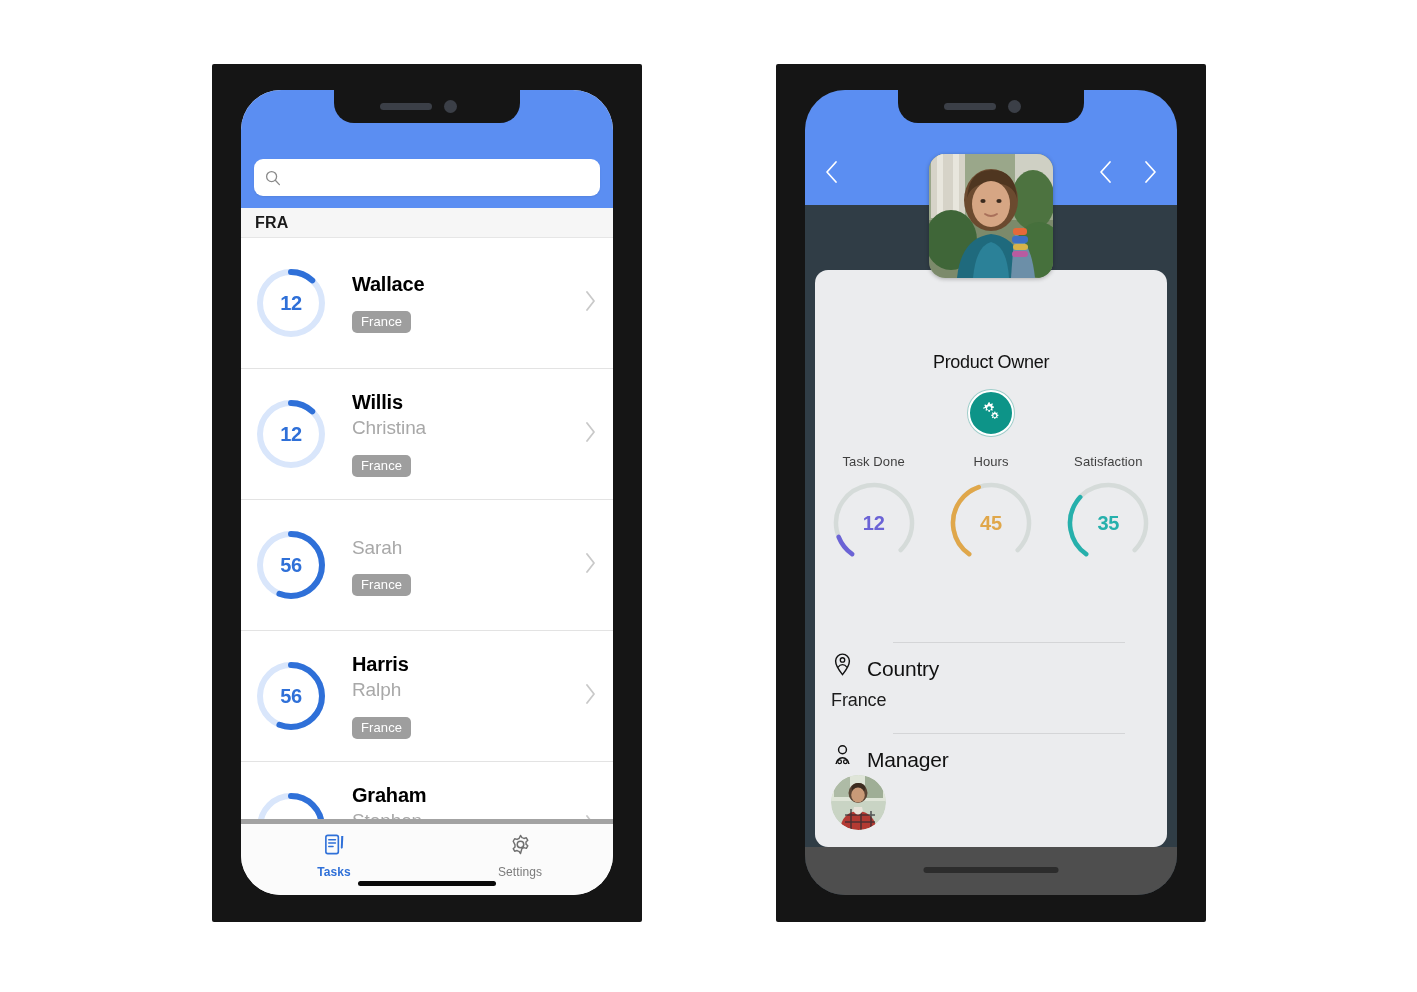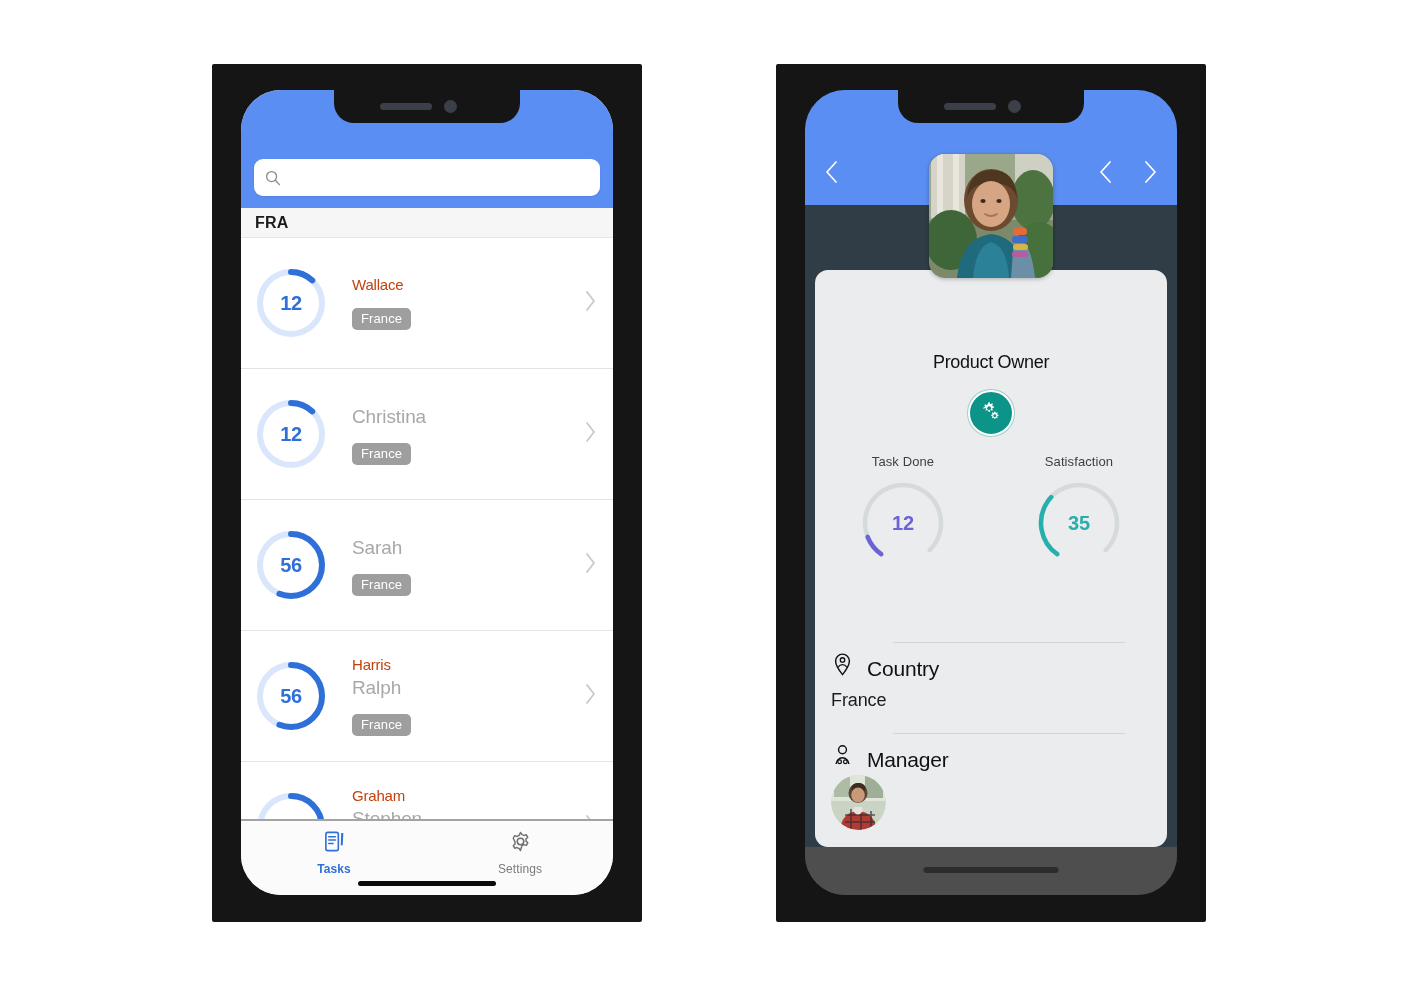--- a/index.html
+++ b/index.html
@@ -108,21 +108,21 @@
   }
   .ring-wrap svg { display: block; transform: rotate(-90deg); }
   .ring-val {
     position: absolute; inset: 0;
     display: flex; align-items: center; justify-content: center;
     font-size: 20px; font-weight: 700; color: #2f70d8;
     letter-spacing: -.3px;
   }
   .row-body { flex: 1; margin-left: 25px; }
   .row-last {
-    font-size: 15px; color: #c2410c; font-weight: 400;
+    font-size: 20px; color: #000000; font-weight: 700;
     line-height: 1.18; letter-spacing: -.2px;
   }
   .row-first {
     font-size: 19px; color: #a8a8a8; font-weight: 400;
     line-height: 1.35; margin-top: 1px; letter-spacing: -.1px;
   }
   .badge {
     display: inline-block;
     margin-top: 14px;
     background: #9e9e9e;
@@ -132,21 +132,21 @@
     border-radius: 5px;
     letter-spacing: .1px;
   }
   .chev-right { margin-right: 16px; opacity: .85; }
 
   .tabbar {
     position: absolute;
     left: 0; right: 0; bottom: 0;
     height: 76px;
     background: #fbfbfb;
-    border-top: 2px solid #a3a3a3;
+    border-top: 5px solid #a3a3a3;
     display: flex;
     z-index: 30;
   }
   .tab {
     flex: 1;
     display: flex; flex-direction: column;
     align-items: center; justify-content: flex-start;
     padding-top: 9px;
   }
   .tab .tlabel {
@@ -315,21 +315,21 @@
               </svg></span>
           </div>
           <div class="row">
             <div class="ring-wrap">
               <svg width="72" height="72">
                 <circle cx="36" cy="36" r="31" fill="none" stroke="#d9e6fb" stroke-width="6"></circle>
                 <circle cx="36" cy="36" r="31" fill="none" stroke="#2f70d8" stroke-width="6" stroke-linecap="round" stroke-dasharray="23.37 171.41"></circle>
               </svg>
               <div class="ring-val">12</div>
             </div>
-            <div class="row-body"><div class="row-first">Christina</div><span class="badge">France</span></div>
+            <div class="row-body"><div class="row-last">Willis</div><div class="row-first">Christina</div><span class="badge">France</span></div>
             <span class="chev-right"><svg width="13" height="22" viewBox="0 0 13 22">
                 <polyline points="3,2 10,11 3,20" fill="none" stroke="#c0c0c0" stroke-width="1.8" stroke-linecap="round" stroke-linejoin="round"></polyline>
               </svg></span>
           </div>
           <div class="row">
             <div class="ring-wrap">
               <svg width="72" height="72">
                 <circle cx="36" cy="36" r="31" fill="none" stroke="#d9e6fb" stroke-width="6"></circle>
                 <circle cx="36" cy="36" r="31" fill="none" stroke="#2f70d8" stroke-width="6" stroke-linecap="round" stroke-dasharray="109.08 85.70"></circle>
               </svg>
@@ -449,20 +449,32 @@
               <div class="stat">
                 <div class="stat-label">Task Done</div>
                 <div class="gauge">
                   <svg width="92" height="92">
                     <g transform="rotate(125 46 46)">
                       <circle cx="46" cy="46" r="38" fill="none" stroke="#d5dbd9" stroke-width="4.5" stroke-linecap="round" stroke-dasharray="185.70 999"></circle>
                       <circle cx="46" cy="46" r="38" fill="none" stroke="#6b63d6" stroke-width="4.5" stroke-linecap="round" stroke-dasharray="22.28 999"></circle>
                     </g>
                   </svg>
                   <div class="gauge-val" style="color: rgb(107, 99, 214);">12</div>
+                </div>
+              </div>
+              <div class="stat">
+                <div class="stat-label">Hours</div>
+                <div class="gauge">
+                  <svg width="92" height="92">
+                    <g transform="rotate(125 46 46)">
+                      <circle cx="46" cy="46" r="38" fill="none" stroke="#d5dbd9" stroke-width="4.5" stroke-linecap="round" stroke-dasharray="185.70 999"></circle>
+                      <circle cx="46" cy="46" r="38" fill="none" stroke="#e0a74a" stroke-width="4.5" stroke-linecap="round" stroke-dasharray="83.57 999"></circle>
+                    </g>
+                  </svg>
+                  <div class="gauge-val" style="color: rgb(224, 167, 74);">45</div>
                 </div>
               </div>
               <div class="stat">
                 <div class="stat-label">Satisfaction</div>
                 <div class="gauge">
                   <svg width="92" height="92">
                     <g transform="rotate(125 46 46)">
                       <circle cx="46" cy="46" r="38" fill="none" stroke="#d5dbd9" stroke-width="4.5" stroke-linecap="round" stroke-dasharray="185.70 999"></circle>
                       <circle cx="46" cy="46" r="38" fill="none" stroke="#26b0ac" stroke-width="4.5" stroke-linecap="round" stroke-dasharray="65.00 999"></circle>
                     </g>

